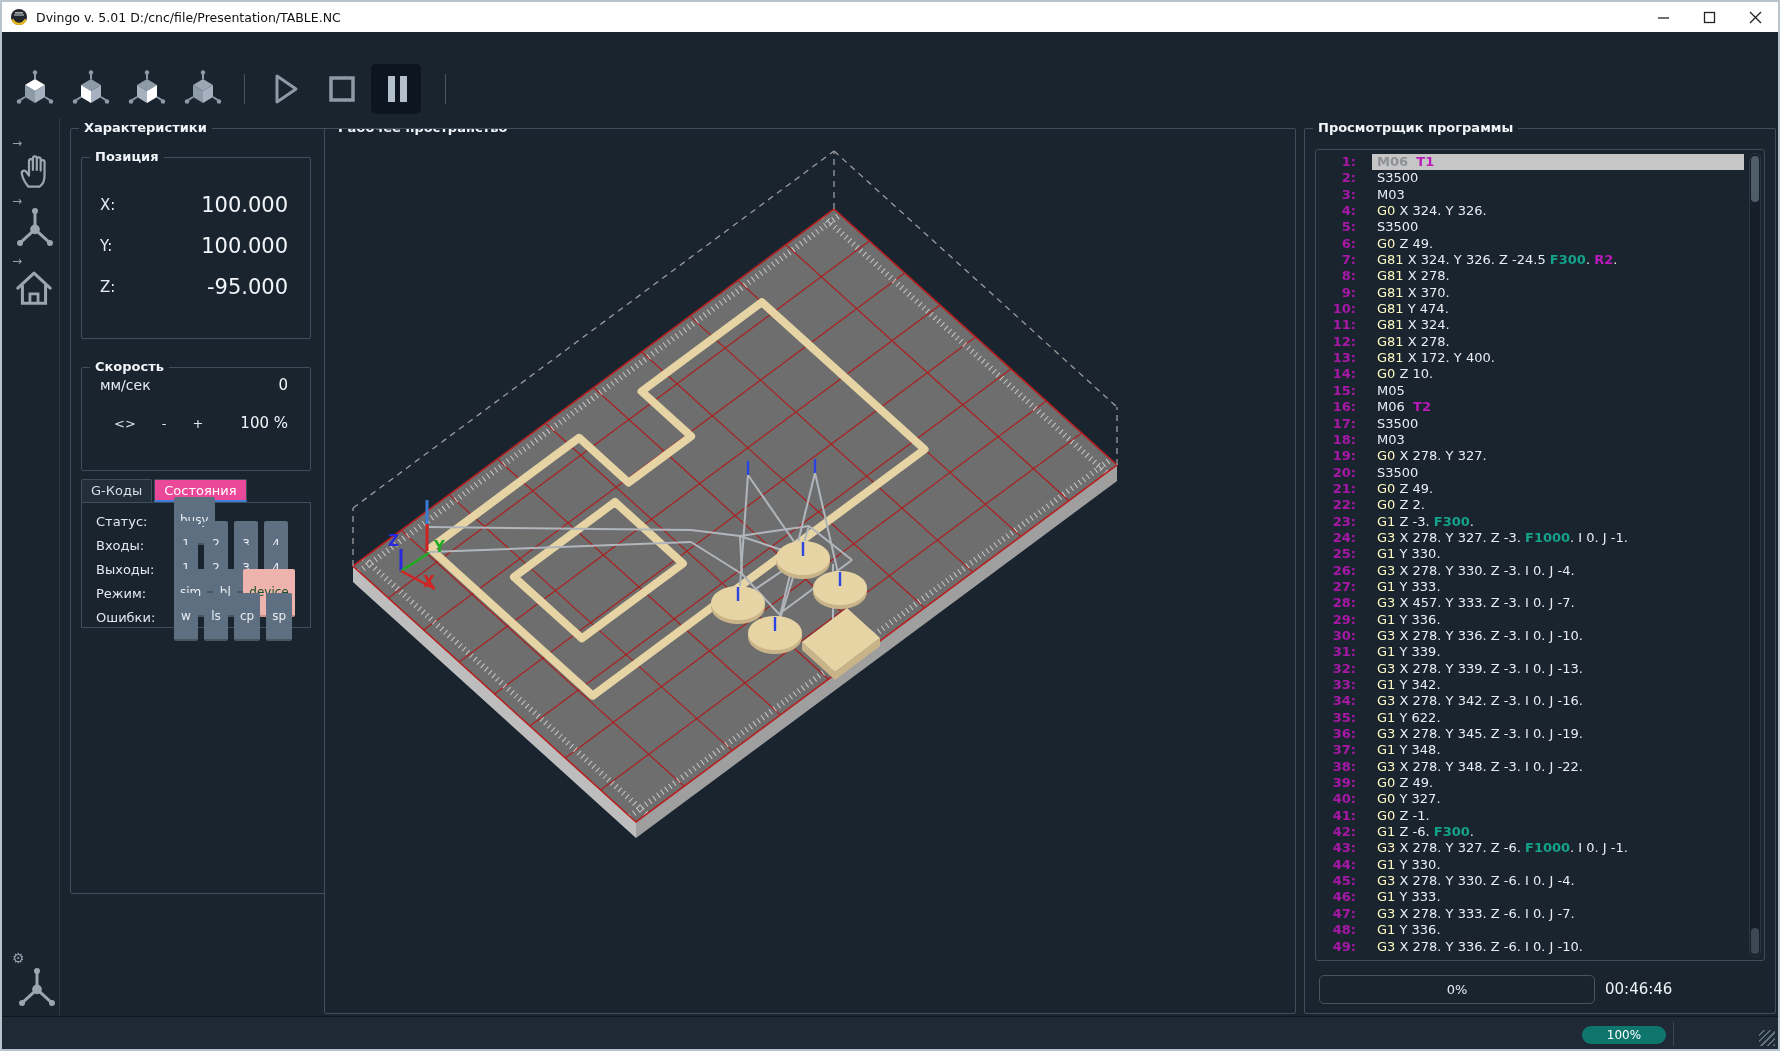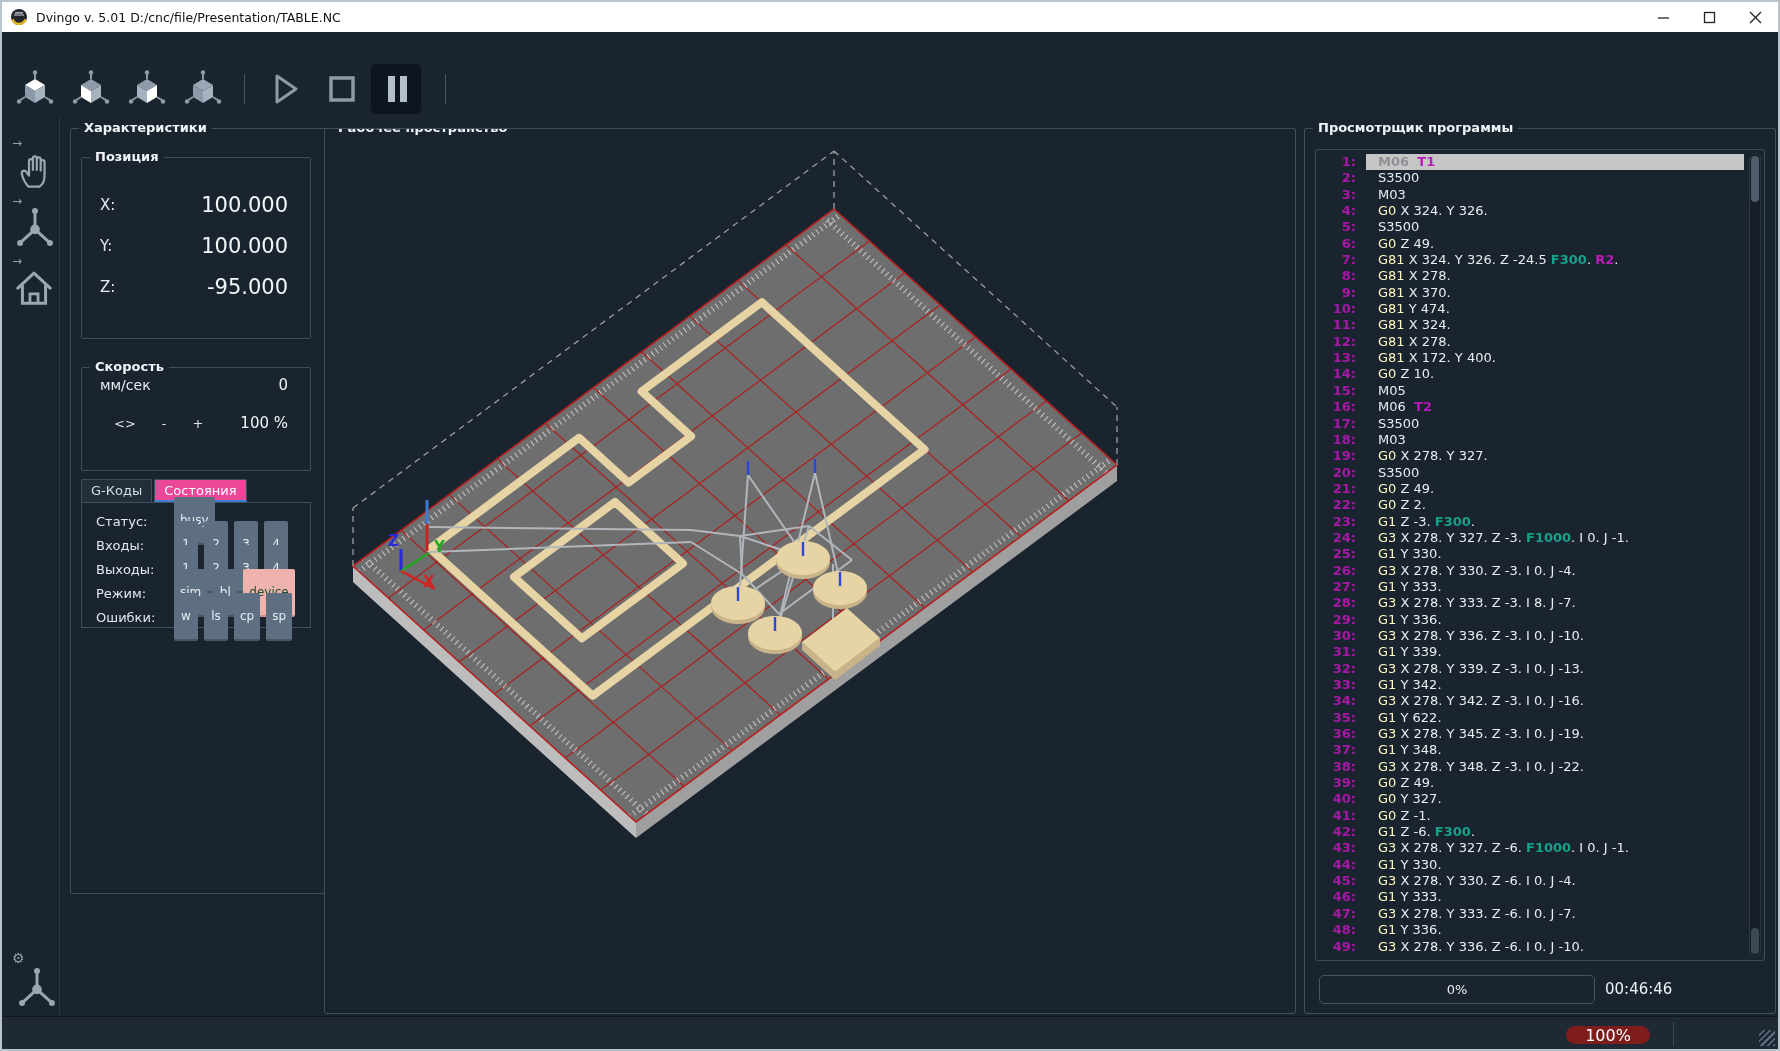--- a/index.html
+++ b/index.html
@@ -50,35 +50,35 @@
   .srow{display:flex;align-items:center;height:24px;padding-left:14px}
   .slabel{width:78px;font-size:13px;color:#e2e9ef}
   .sbtns{display:flex;gap:6px}
   .sbtn{min-width:24px;text-align:center;font-size:12px;color:#e8edf2;background:#5d6f81;border-radius:2px;padding:16px 6px;border-bottom:2px solid #47565f}
   .sbtn.accent{background:#efb3ad;color:#14532d;border-bottom-color:#c98f8a}
   
   .listbox{position:absolute;left:10px;top:20px;width:450px;height:812px;border:1px solid #3e4d5b;border-radius:3px;overflow:hidden}
   .lines{position:absolute;left:0;top:4px;right:20px}
   .cl{display:flex;height:16.35px;line-height:16.35px;font-size:13px;white-space:pre}
   .ln{width:40px;text-align:right;flex-shrink:0;color:#a718a7;font-weight:700}
-  .code{flex:1;margin-left:10px;padding-left:12px}
+  .code{flex:1;margin-left:16px;padding-left:5px}
   .code.sel{background:#c6c6c6}
   .tk-w{color:#e9edf2}
   .tk-g{color:#fef9c3;font-weight:400}
   .tk-f{color:#14a38a;font-weight:700}
   .tk-r{color:#b91ab9;font-weight:700}
   .tk-d{color:#8e9296;font-weight:700}
   .vscroll{position:absolute;top:3px;bottom:3px;right:3px;width:12px;border:1px solid #2b3844;border-radius:6px;background:#161f29}
   .vthumb{position:absolute;top:2px;left:1px;width:8px;height:46px;background:#4f5d6b;border-radius:4px}
   .vthumb2{position:absolute;bottom:2px;left:1px;width:8px;height:26px;background:#3c4955;border-radius:4px}
   .progressbox{position:absolute;left:14px;top:846px;width:276px;height:29px;border:1px solid #47555f;border-radius:5px;display:flex;align-items:center;justify-content:center;font-size:13px;color:#e8edf2}
   .timetext{position:absolute;left:300px;top:851px;font-size:15px;color:#eef2f6}
   
   .statusbar{position:absolute;left:0;right:0;top:1014px;height:33px;background:#1e2935;border-top:1px solid #0e161e}
-  .zoombadge{position:absolute;right:128px;top:9px;width:84px;height:18px;background:#7f1d1d;border-radius:9px;color:#fff;font-size:16px;display:flex;align-items:center;justify-content:center}
+  .zoombadge{position:absolute;right:112px;top:9px;width:84px;height:18px;background:#0f766e;border-radius:9px;color:#fff;font-size:12px;display:flex;align-items:center;justify-content:center}
   .sbdivider{position:absolute;right:104px;top:5px;width:1px;height:24px;background:#3a4856}
   .grip{position:absolute;right:3px;bottom:3px;width:16px;height:16px;background:repeating-linear-gradient(135deg,transparent 0 3px,#5d6e7c 3px 4.5px)}
   svg{display:block}
 </style>
 </head>
 <body>
 
 <div class="window">
 
   <div class="titlebar">
@@ -410,21 +410,21 @@
           <div class="cl"><span class="ln">18:</span><span class="code"><span class="tk-w">M03</span></span></div>
           <div class="cl"><span class="ln">19:</span><span class="code"><span class="tk-g">G0</span><span class="tk-w"> X 278. Y 327.</span></span></div>
           <div class="cl"><span class="ln">20:</span><span class="code"><span class="tk-w">S3500</span></span></div>
           <div class="cl"><span class="ln">21:</span><span class="code"><span class="tk-g">G0</span><span class="tk-w"> Z 49.</span></span></div>
           <div class="cl"><span class="ln">22:</span><span class="code"><span class="tk-g">G0</span><span class="tk-w"> Z 2.</span></span></div>
           <div class="cl"><span class="ln">23:</span><span class="code"><span class="tk-g">G1</span><span class="tk-w"> Z -3. </span><span class="tk-f">F300</span><span class="tk-w">.</span></span></div>
           <div class="cl"><span class="ln">24:</span><span class="code"><span class="tk-g">G3</span><span class="tk-w"> X 278. Y 327. Z -3. </span><span class="tk-f">F1000</span><span class="tk-w">. I 0. J -1.</span></span></div>
           <div class="cl"><span class="ln">25:</span><span class="code"><span class="tk-g">G1</span><span class="tk-w"> Y 330.</span></span></div>
           <div class="cl"><span class="ln">26:</span><span class="code"><span class="tk-g">G3</span><span class="tk-w"> X 278. Y 330. Z -3. I 0. J -4.</span></span></div>
           <div class="cl"><span class="ln">27:</span><span class="code"><span class="tk-g">G1</span><span class="tk-w"> Y 333.</span></span></div>
-          <div class="cl"><span class="ln">28:</span><span class="code"><span class="tk-g">G3</span><span class="tk-w"> X 278. Y 333. Z -3. I 8. J -7.</span></span></div>
+          <div class="cl"><span class="ln">28:</span><span class="code"><span class="tk-g">G3</span><span class="tk-w"> X 457. Y 333. Z -3. I 0. J -7.</span></span></div>
           <div class="cl"><span class="ln">29:</span><span class="code"><span class="tk-g">G1</span><span class="tk-w"> Y 336.</span></span></div>
           <div class="cl"><span class="ln">30:</span><span class="code"><span class="tk-g">G3</span><span class="tk-w"> X 278. Y 336. Z -3. I 0. J -10.</span></span></div>
           <div class="cl"><span class="ln">31:</span><span class="code"><span class="tk-g">G1</span><span class="tk-w"> Y 339.</span></span></div>
           <div class="cl"><span class="ln">32:</span><span class="code"><span class="tk-g">G3</span><span class="tk-w"> X 278. Y 339. Z -3. I 0. J -13.</span></span></div>
           <div class="cl"><span class="ln">33:</span><span class="code"><span class="tk-g">G1</span><span class="tk-w"> Y 342.</span></span></div>
           <div class="cl"><span class="ln">34:</span><span class="code"><span class="tk-g">G3</span><span class="tk-w"> X 278. Y 342. Z -3. I 0. J -16.</span></span></div>
           <div class="cl"><span class="ln">35:</span><span class="code"><span class="tk-g">G1</span><span class="tk-w"> Y 622.</span></span></div>
           <div class="cl"><span class="ln">36:</span><span class="code"><span class="tk-g">G3</span><span class="tk-w"> X 278. Y 345. Z -3. I 0. J -19.</span></span></div>
           <div class="cl"><span class="ln">37:</span><span class="code"><span class="tk-g">G1</span><span class="tk-w"> Y 348.</span></span></div>
           <div class="cl"><span class="ln">38:</span><span class="code"><span class="tk-g">G3</span><span class="tk-w"> X 278. Y 348. Z -3. I 0. J -22.</span></span></div>

